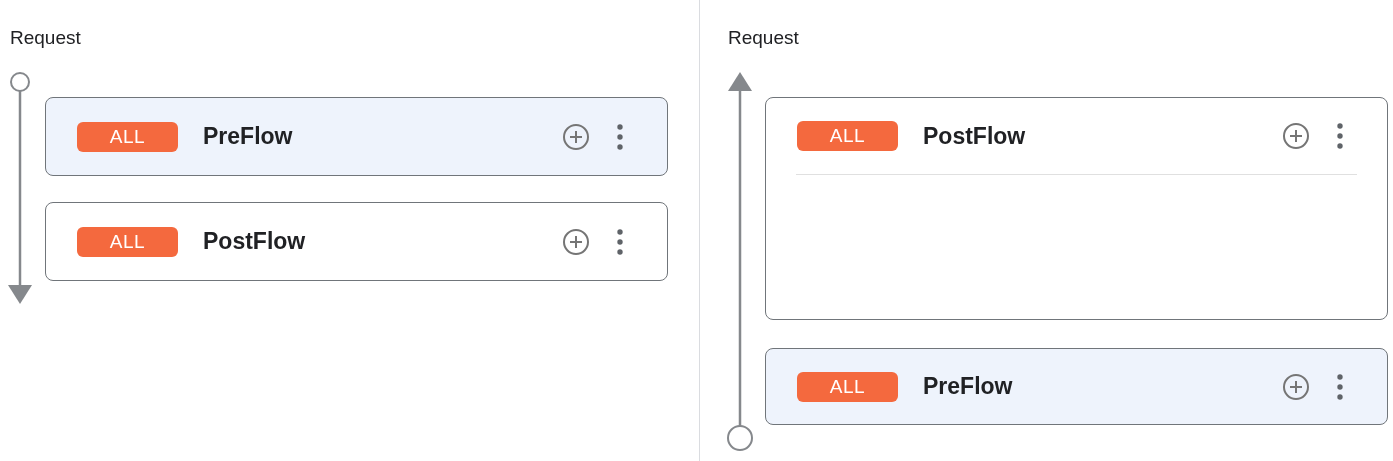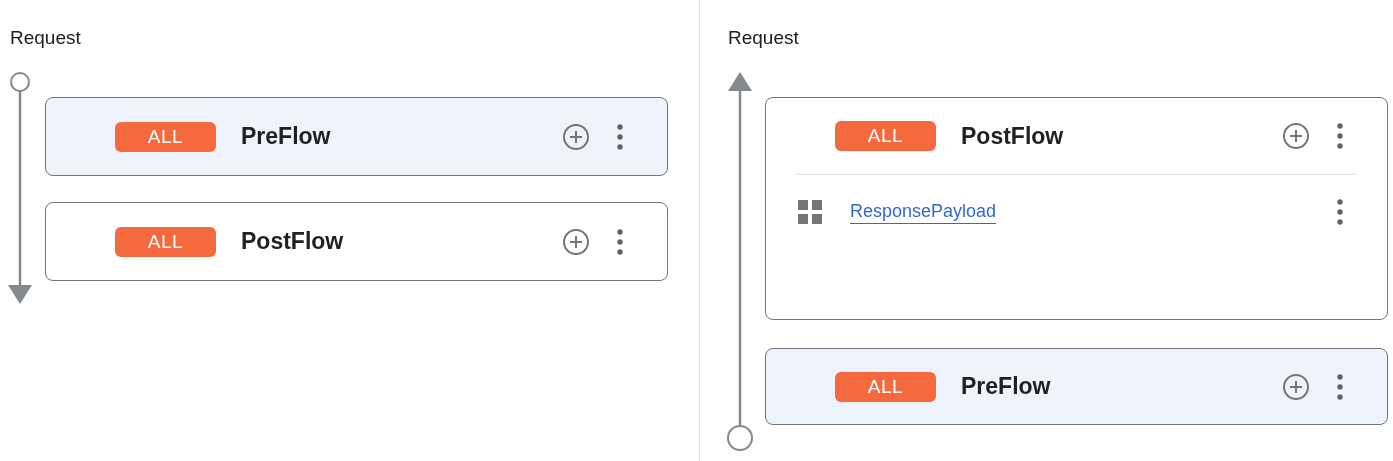--- a/index.html
+++ b/index.html
@@ -34,21 +34,21 @@
   .card-right{left:765px;width:623px;}
   .card-req-pre{top:97px;height:79px;}
   .card-req-post{top:202px;height:79px;}
   .card-res-post{top:97px;height:223px;}
   .card-res-pre{top:348px;height:77px;}
 
   .flow-header{display:flex;align-items:center;height:77px;padding-left:31px;}
   .card-res-post .flow-header{height:76px;}
 
   .all-badge{display:inline-block;min-width:101px;height:30px;line-height:30px;text-align:center;
-    background:var(--accent-orange);color:#fff;font-size:19px;border-radius:6px;letter-spacing:.5px;margin-left:38px;}
+    background:var(--accent-orange);color:#fff;font-size:19px;border-radius:6px;letter-spacing:.5px;}
   .flow-name{margin-left:25px;font-size:23px;font-weight:700;color:var(--text-dark);}
 
   .card-actions{display:flex;align-items:center;gap:27px;margin-left:auto;margin-right:44px;}
   .icon-btn{display:flex;align-items:center;justify-content:center;background:none;border:none;cursor:pointer;padding:0;}
   .plus-icon{color:var(--icon-gray);}
   .dots-icon{color:var(--dots-gray);}
 
   .policy-row{display:flex;align-items:center;height:73px;padding-left:31px;}
   .policy-grid-icon{color:var(--icon-gray);flex:0 0 auto;}
   .policy-link{margin-left:27px;font-size:18px;color:var(--link-blue);text-decoration:underline;
@@ -138,38 +138,20 @@
               <circle cx="3" cy="15" r="2.7" fill="currentColor"></circle>
               <circle cx="3" cy="25" r="2.7" fill="currentColor"></circle>
           </svg>
         </button>
       </span>
     </div>
 
 
     <div class="row-sep"></div>
 
-    <div class="policy-row">
-      <svg class="policy-grid-icon" width="26" height="26" viewBox="0 0 26 26">
-        <rect x="1" y="1" width="10" height="10" fill="currentColor"></rect>
-          <rect x="15" y="1" width="10" height="10" fill="currentColor"></rect>
-        <rect x="1" y="15" width="10" height="10" fill="currentColor"></rect>
-          <rect x="15" y="15" width="10" height="10" fill="currentColor"></rect>
-      </svg>
-      <a class="policy-link">ResponsePayload</a>
-      <span class="card-actions">
-        <button class="icon-btn">
-          <svg class="dots-icon" width="6" height="30" viewBox="0 0 6 30">
-            <circle cx="3" cy="5" r="2.7" fill="currentColor"></circle>
-              <circle cx="3" cy="15" r="2.7" fill="currentColor"></circle>
-              <circle cx="3" cy="25" r="2.7" fill="currentColor"></circle>
-          </svg>
-        </button>
-      </span>
-    </div>
   </div>
 
   <div class="flow-card card-right card-res-pre highlight">
     <div class="flow-header" style="height:75px;">
       <span class="all-badge">ALL</span>
       <span class="flow-name">PreFlow</span>
       <span class="card-actions">
         <button class="icon-btn">
           <svg class="plus-icon" width="28" height="28" viewBox="0 0 28 28">
             <circle cx="14" cy="14" r="12" fill="none" stroke="currentColor" stroke-width="2"></circle>

